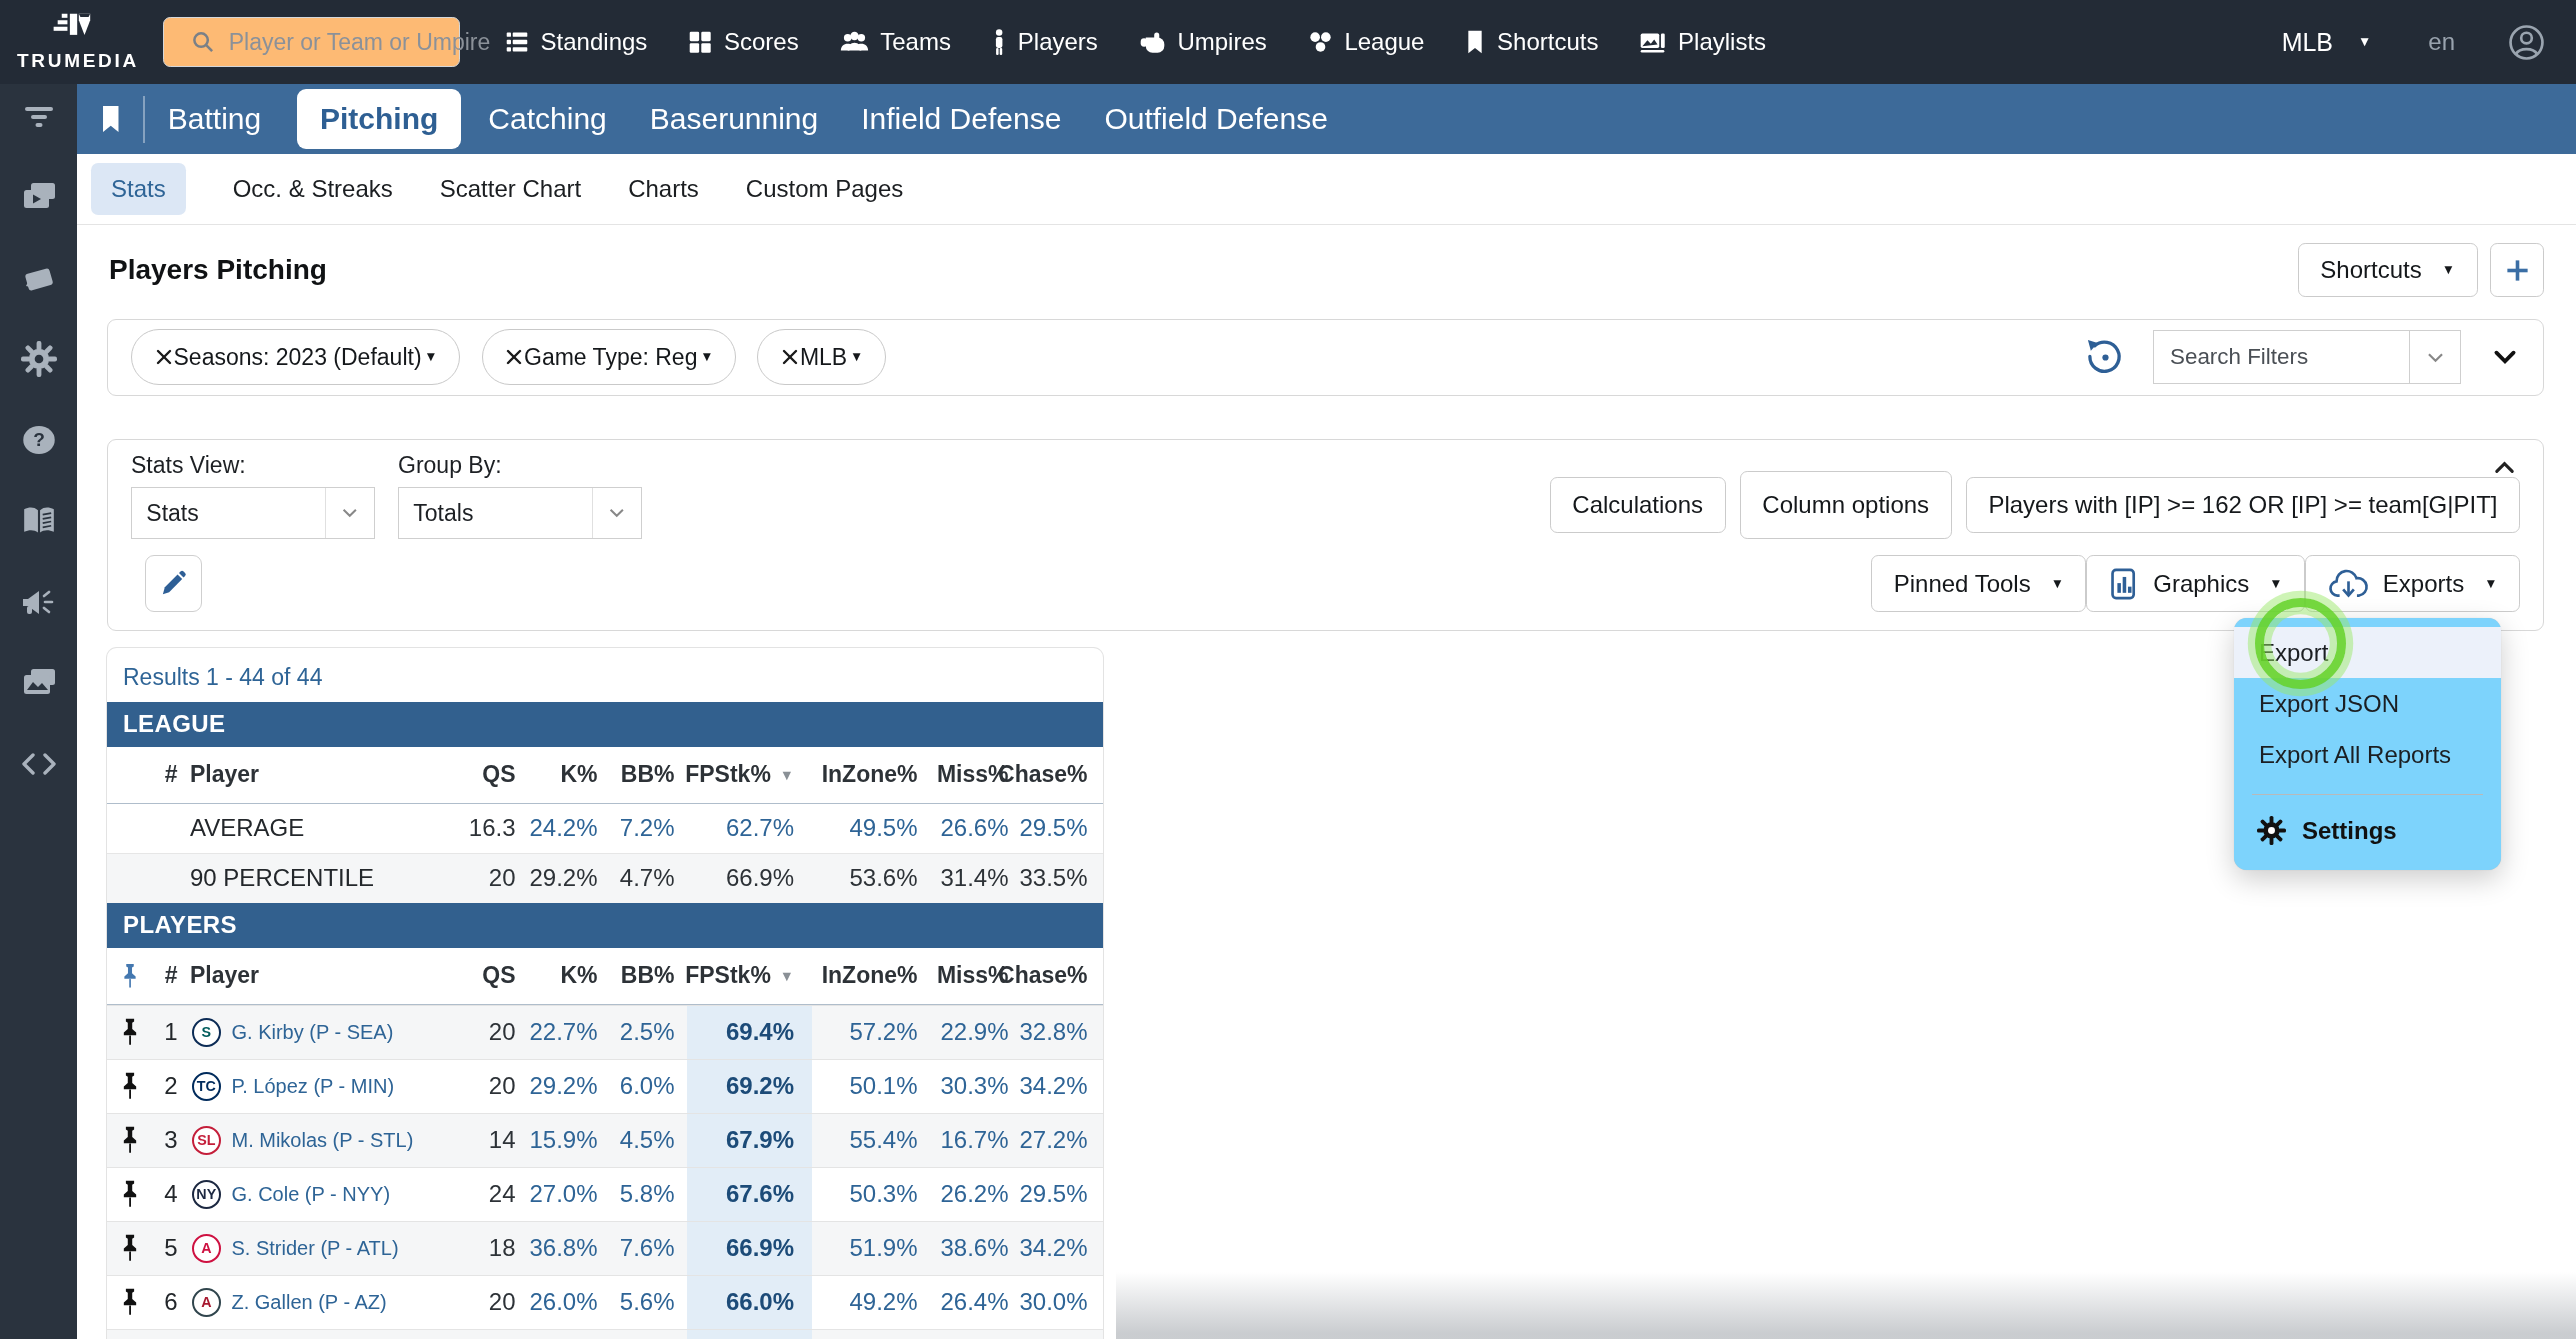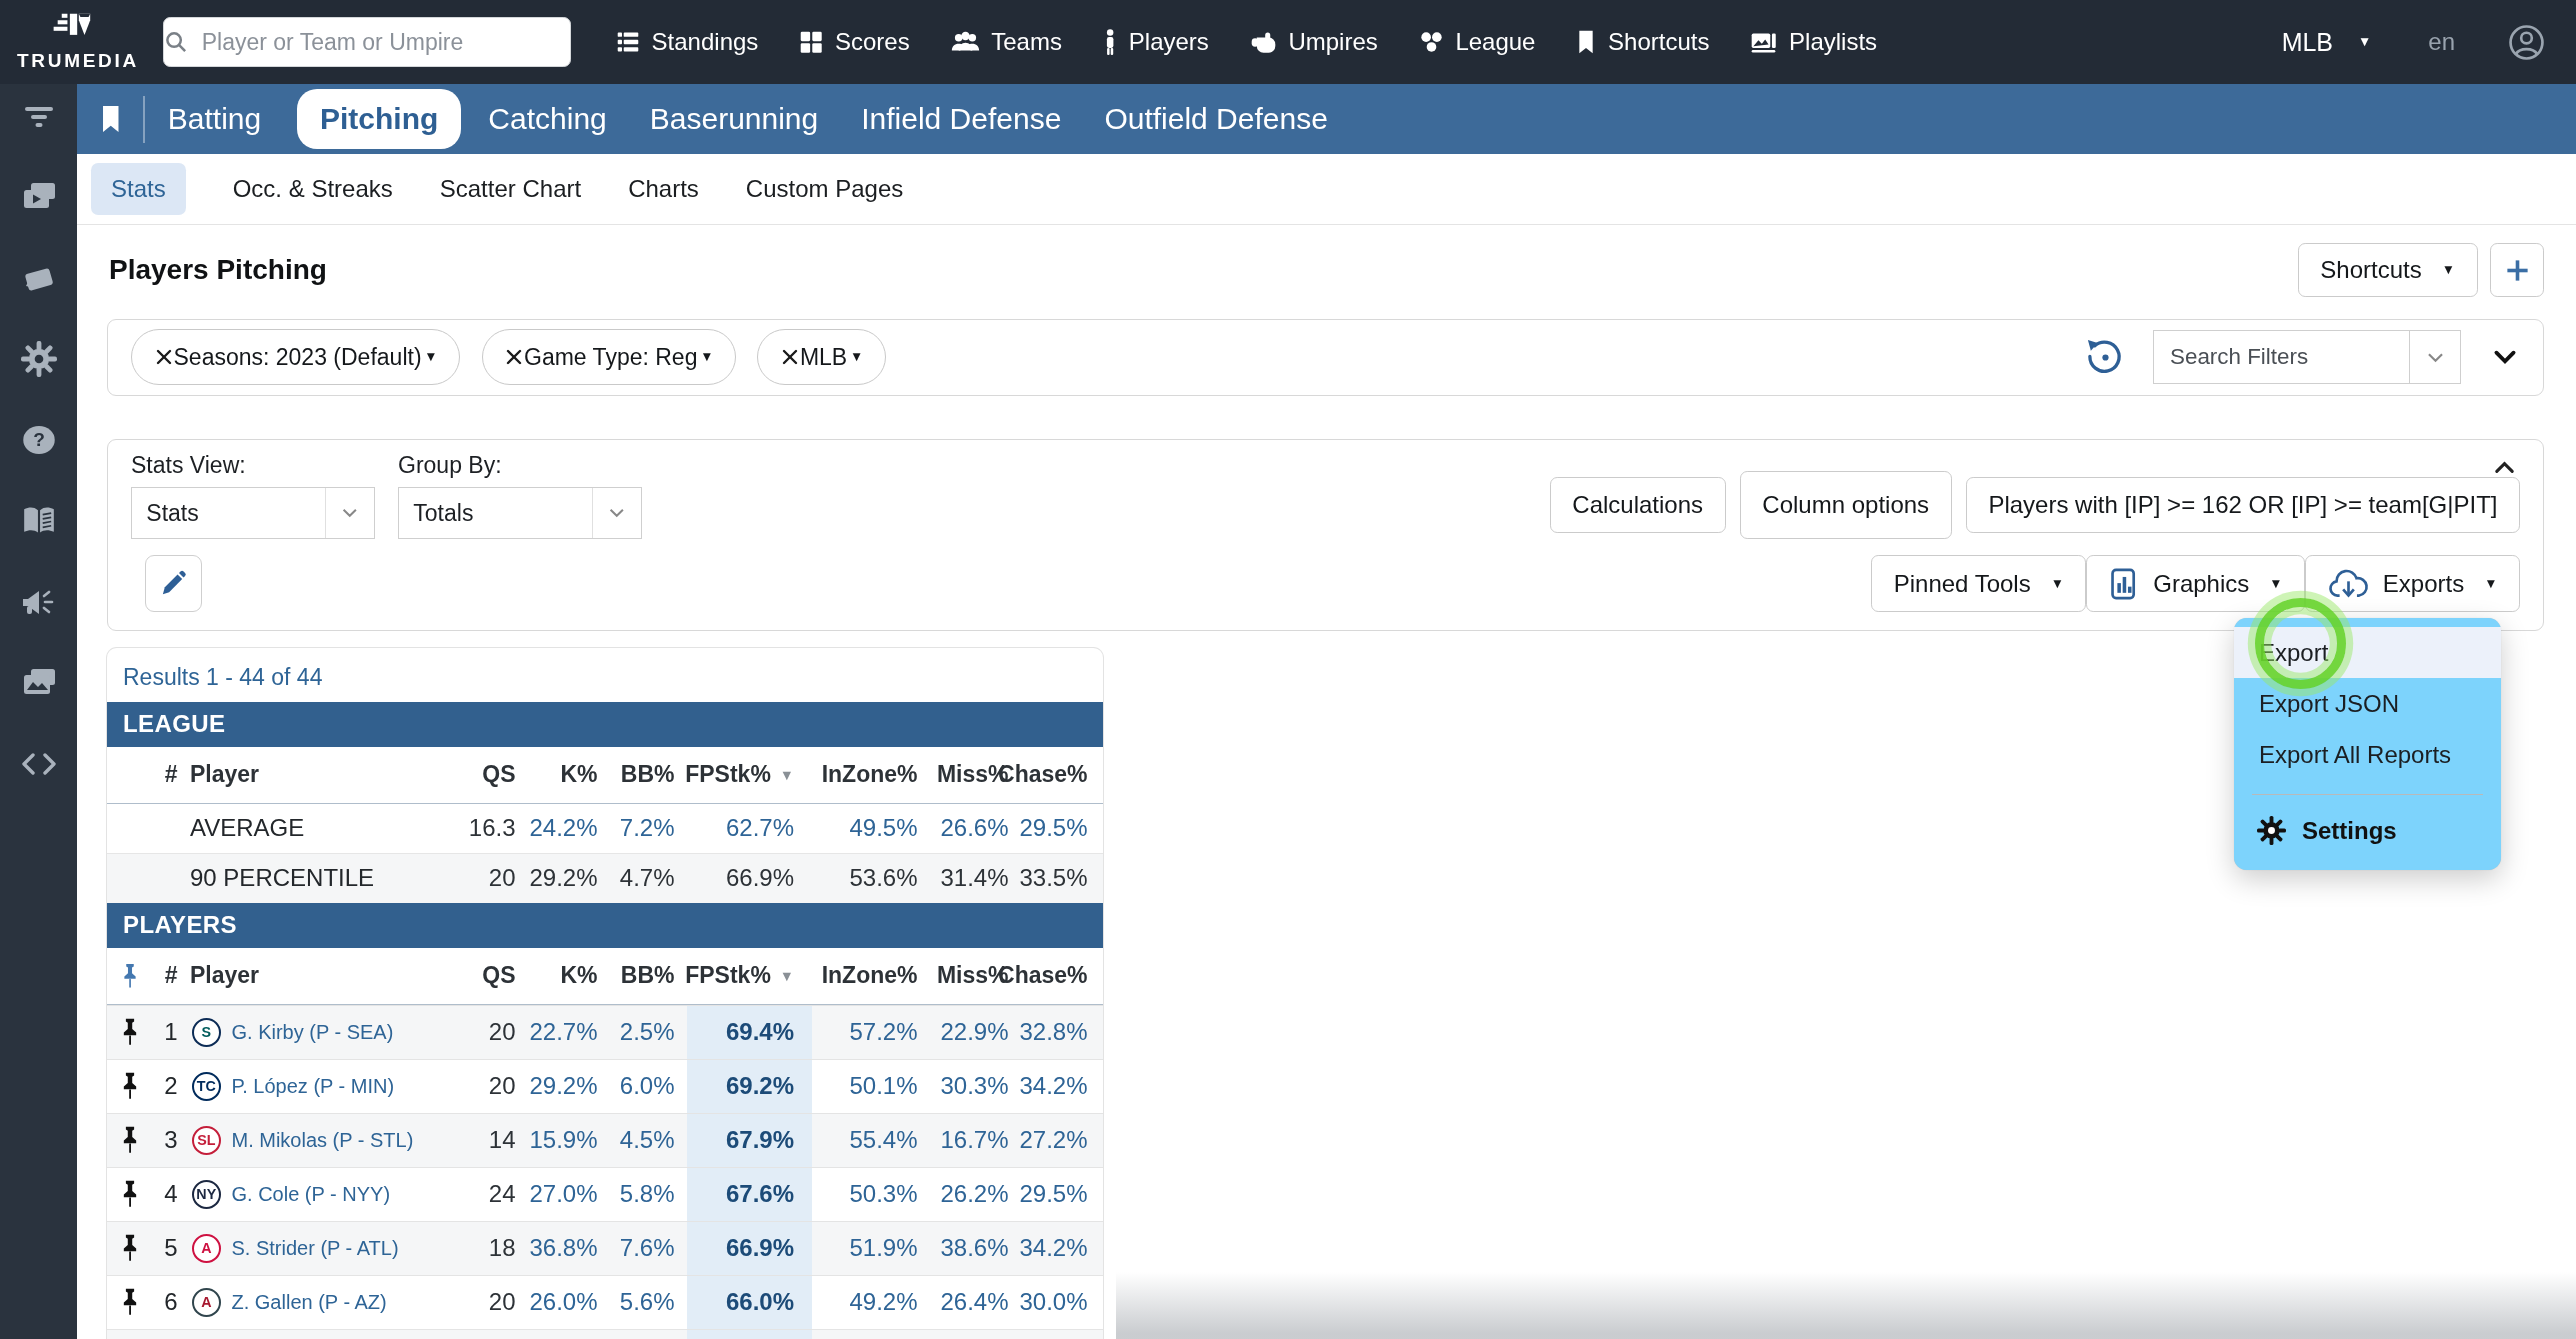--- a/index.html
+++ b/index.html
@@ -4,21 +4,21 @@
 <style>
   html,body{margin:0;padding:0;}
   body{font-family:"Liberation Sans","DejaVu Sans",sans-serif;background:#fff;}
   #screen{position:relative;width:2576px;height:1340px;overflow:hidden;background:#fff;}
   svg{display:block;}
 
   
   .topbar{height:84px;background:#232B36;display:flex;align-items:center;}
   .brand{display:flex;flex-direction:column;align-items:center;margin-left:16px;width:124px;}
   .brand-text{color:#fff;font-weight:bold;font-size:19px;letter-spacing:2.7px;margin-top:1.8px;}
-  .searchbox{margin-left:23px;width:408px;height:50px;background:#ffffff;border:0.9px solid #d4d7da;border-radius:7.2px;display:flex;align-items:center;padding:0 0;box-sizing:border-box;}
+  .searchbox{margin-left:23px;width:297px;height:50px;background:#fdba74;border:0.9px solid #d4d7da;border-radius:7.2px;display:flex;align-items:center;padding:0 27px;box-sizing:border-box;}
   .searchbox input{flex:1;background:transparent;border:none;outline:none;font-size:23px;color:#555;margin-left:10.7px;}
   .searchbox input::placeholder{color:#8b9199;}
   .topnav{display:flex;align-items:center;gap:41px;margin-left:45px;}
   .tb-item{display:flex;align-items:center;gap:11.6px;color:#fff;font-size:24px;cursor:pointer;white-space:nowrap;}
   .top-right{margin-left:auto;display:flex;align-items:center;padding-right:30px;}
   .mlb{color:#fff;font-size:25px;display:flex;align-items:center;gap:25px;}
   .caret-solid{font-size:13.4px;line-height:1;}
   .lang{color:#99A3AE;font-size:24px;margin-left:57px;}
   .avatar{margin-left:52px;}
 
@@ -26,21 +26,21 @@
   .sidebar{position:absolute;left:0;top:84px;bottom:0;width:77px;background:#2A333E;display:flex;flex-direction:column;align-items:center;padding-top:12.5px;box-sizing:border-box;gap:42px;}
   .sb-ic{width:39px;height:39px;color:#A9B2BC;display:flex;align-items:center;justify-content:center;}
   .sb-ic svg{width:36px;height:36px;}
 
   .main{margin-left:77px;}
 
   
   .bluenav{height:70px;background:#3D6A99;display:flex;align-items:center;padding-left:23px;}
   .bn-div{width:1.8px;height:47px;background:rgba(255,255,255,.38);margin:0 23px 0 21.5px;}
   .bn-item{color:#fff;font-size:30px;margin-right:43px;cursor:pointer;white-space:nowrap;}
-  .bn-item.active{background:#fff;color:#2E5F93;font-weight:bold;padding:13.4px 23px;border-radius:20px;margin-right:27px;margin-left:-7.2px;}
+  .bn-item.active{background:#fff;color:#2E5F93;font-weight:bold;padding:13.4px 23px;border-radius:9px;margin-right:27px;margin-left:-7.2px;}
 
   
   .subnav{height:70px;background:#fff;display:flex;align-items:center;gap:47px;padding-left:32px;border-bottom:0.9px solid #e4e4e4;}
   .sn-item{color:#1b1e21;font-size:24px;cursor:pointer;white-space:nowrap;}
   .sn-item.active{background:#DCE7F5;color:#2E6496;padding:11.6px 20px;border-radius:7.2px;margin-left:-18px;}
 
   
   .page-head{height:90px;display:flex;align-items:center;padding:0 32px;}
   .page-title{font-size:28px;font-weight:bold;color:#101214;}
   .head-right{margin-left:auto;display:flex;align-items:center;gap:12.5px;}

